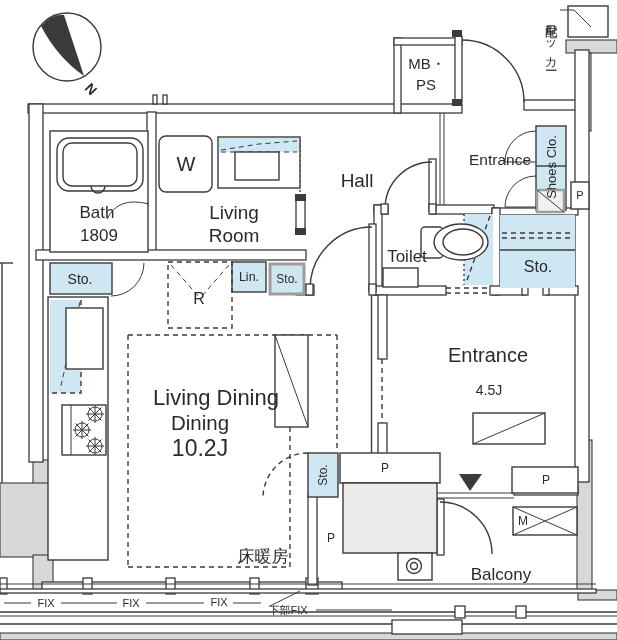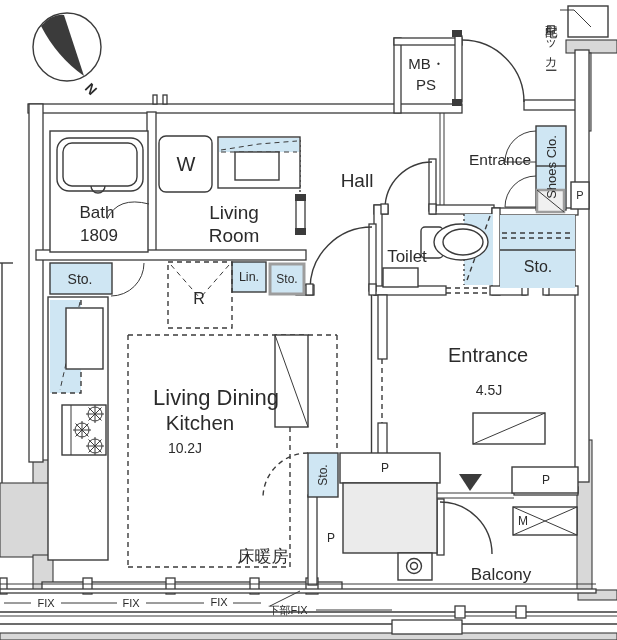--- a/index.html
+++ b/index.html
@@ -258,22 +258,22 @@
   <div class="lbl" style="left:234px;top:212px;font-size:19px">Living</div>
   <div class="lbl" style="left:234px;top:235px;font-size:19px">Room</div>
   <div class="lbl" style="left:186px;top:164px;font-size:20px">W</div>
   <div class="lbl" style="left:407px;top:256px;font-size:17px">Toilet</div>
   <div class="lbl" style="left:538px;top:267px;font-size:16px">Sto.</div>
   <div class="lbl" style="left:80px;top:279px;font-size:14px">Sto.</div>
   <div class="lbl" style="left:249px;top:277px;font-size:12.5px">Lin.</div>
   <div class="lbl" style="left:287px;top:279px;font-size:12px">Sto.</div>
   <div class="lbl" style="left:199px;top:299px;font-size:16px">R</div>
   <div class="lbl" style="left:216px;top:398px;font-size:22px">Living Dining</div>
-  <div class="lbl" style="left:200px;top:423px;font-size:20.5px">Kitchen</div>
-  <div class="lbl" style="left:185px;top:448px;font-size:14px">10.2J</div>
+  <div class="lbl" style="left:200px;top:423px;font-size:20.5px">Dining</div>
+  <div class="lbl" style="left:200px;top:448px;font-size:23px">10.2J</div>
   <div class="lbl" style="left:488px;top:355px;font-size:20px">Entrance</div>
   <div class="lbl" style="left:489px;top:390px;font-size:14px">4.5J</div>
   <div class="lbl ven" style="left:323px;top:475px;font-size:12px">Sto.</div>
   <div class="lbl" style="left:385px;top:468px;font-size:12px">P</div>
   <div class="lbl" style="left:546px;top:480px;font-size:12px">P</div>
   <div class="lbl" style="left:331px;top:538px;font-size:12px">P</div>
   <div class="lbl" style="left:523px;top:521px;font-size:12px">M</div>
   <div class="lbl" style="left:501px;top:574px;font-size:17px">Balcony</div>
   <div class="lbl" style="left:263px;top:556px;font-size:17px">床暖房</div>
   <div class="lbl" style="left:46px;top:603px;font-size:11px">FIX</div>

